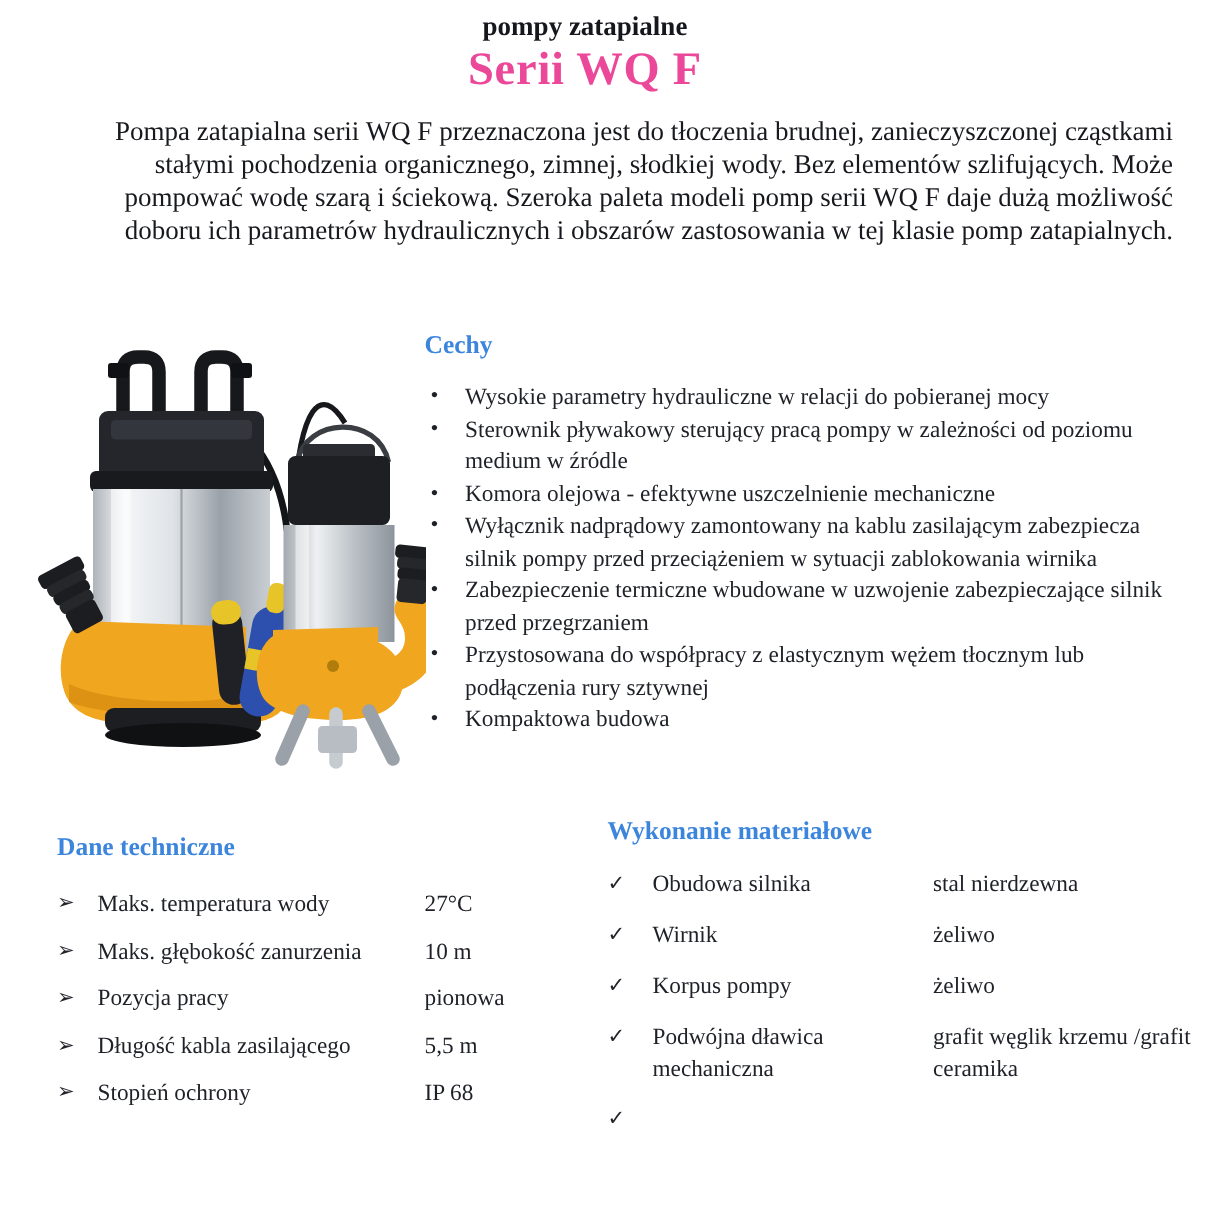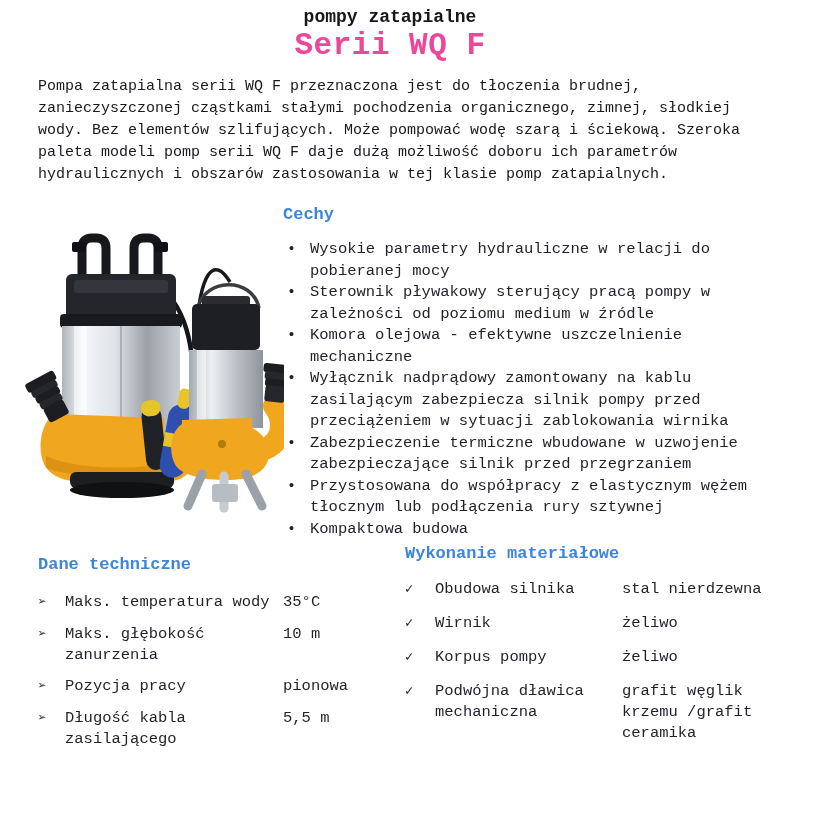--- a/index.html
+++ b/index.html
@@ -1,35 +1,35 @@
 <!DOCTYPE html>
 <html lang="pl"><head>
 <meta charset="utf-8">
 <style>
   html,body{margin:0;padding:0;background:#ffffff;}
   .canvas{
     position:relative;width:816px;height:749px;background:#ffffff;
-    font-family:Liberation Mono, monospace;
+    font-family:Liberation Serif, serif;
     color:#1e2127;overflow:hidden;border-radius:16px;
   }
   
   .header{position:absolute;left:0;top:6px;width:780px;text-align:center;}
   .kicker{font-size:18px;font-weight:700;color:#15171c;line-height:22px;}
   .title{font-size:31px;font-weight:700;color:#ec4899;line-height:36px;letter-spacing:.5px;}
   
   .description{
     position:absolute;left:38px;top:76px;width:744px;
-    font-size:15px;line-height:22px;color:#17191e;
+    font-size:18px;line-height:22px;color:#17191e;text-align:right;
   }
   
   .photo{position:absolute;left:16px;top:218px;width:268px;height:296px;}
   
   .sec-h{font-size:17px;font-weight:700;color:#3C85DD;line-height:20px;margin:0 0 0 0;}
   
-  .features{position:absolute;left:283px;top:205px;width:508px;}
+  .features{position:absolute;left:283px;top:220px;width:508px;}
   .features ul{list-style:none;margin:14px 0 0 0;padding:0;}
   .features li{
     position:relative;padding-left:27px;margin:0;
     font-size:15.5px;line-height:21.5px;color:#1e2127;
   }
   .features li .dot{
     position:absolute;left:4px;top:0;font-size:15px;color:#1e2127;
   }
   
   .tech{position:absolute;left:38px;top:555px;width:345px;}
@@ -159,21 +159,21 @@
       <li><span class="dot">•</span><span>Kompaktowa budowa</span></li>
     </ul>
   </div>
 
   <div class="tech">
     <h3 class="sec-h">Dane techniczne</h3>
     <div class="rows">
       <div class="row">
         <span class="b">➢</span>
         <span class="lbl">Maks. temperatura wody</span>
-        <span class="val">35°C</span>
+        <span class="val">27°C</span>
       </div>
       <div class="row">
         <span class="b">➢</span>
         <span class="lbl">Maks. głębokość zanurzenia</span>
         <span class="val">10 m</span>
       </div>
       <div class="row">
         <span class="b">➢</span>
         <span class="lbl">Pozycja pracy</span>
         <span class="val">pionowa</span>

